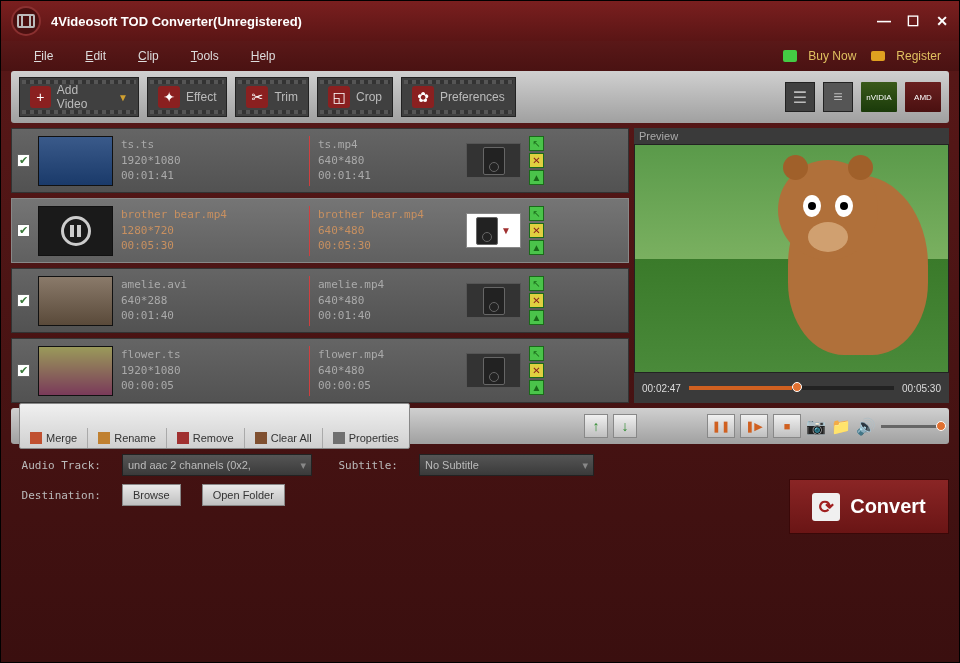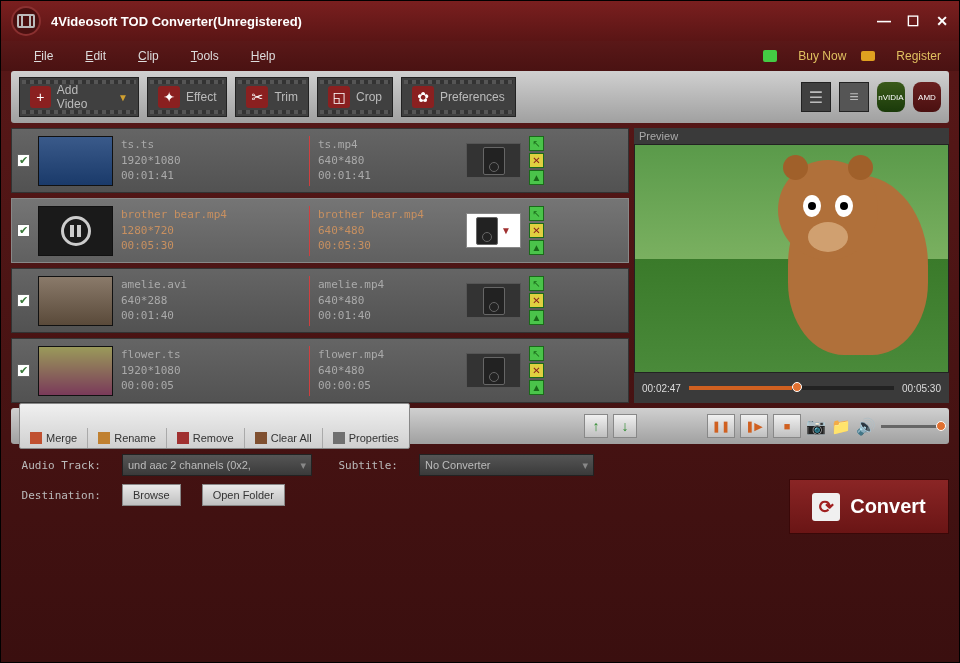--- a/index.html
+++ b/index.html
@@ -12,34 +12,34 @@
 .logo-inner::before { left: 2px; }
 .logo-inner::after { right: 2px; }
 .title-text { flex: 1; }
 .window-controls { display: flex; gap: 15px; }
 .win-btn { width: 14px; height: 14px; cursor: pointer; display: flex; align-items: center; justify-content: center; color: #fff; font-size: 14px; }
 .menubar { height: 30px; background: linear-gradient(#5a1818, #4a1212); display: flex; align-items: center; padding: 0 18px; gap: 2px; }
 .menu-item { color: #ddd; font-size: 12px; padding: 4px 15px; cursor: pointer; text-decoration: underline; text-decoration-color: transparent; }
 .menu-item::first-letter { text-decoration: underline; }
 .menu-spacer { flex: 1; }
 .menu-right { display: flex; gap: 15px; align-items: center; }
-.menu-right-item { display: flex; align-items: center; gap: 21px; color: #e0c060; font-size: 12px; cursor: pointer; }
+.menu-right-item { display: flex; align-items: center; gap: 11px; color: #e0c060; font-size: 12px; cursor: pointer; }
 .cart-icon { width: 14px; height: 12px; background: #4c4; border-radius: 2px; }
 .key-icon { width: 14px; height: 10px; background: #e0a020; border-radius: 2px; }
 .toolbar { height: 52px; background: linear-gradient(#d0d0d0, #a0a0a0); margin: 0 10px; display: flex; align-items: center; padding: 0 8px; gap: 8px; border-radius: 3px; }
 .film-btn { height: 40px; background: #404040; border: 1px solid #222; display: flex; align-items: center; padding: 0 10px; gap: 6px; cursor: pointer; color: #bbb; font-size: 12px; position: relative; }
 .film-btn::before, .film-btn::after { content: ''; position: absolute; left: 2px; right: 2px; height: 4px; background-image: repeating-linear-gradient(90deg, #555 0 4px, #333 4px 8px); }
 .film-btn::before { top: 2px; }
 .film-btn::after { bottom: 2px; }
 .film-icon { width: 22px; height: 22px; background: #8a2020; border-radius: 3px; display: flex; align-items: center; justify-content: center; color: #fff; font-size: 14px; z-index: 1; }
 .film-label { z-index: 1; }
 .dropdown-arrow { color: #d0a030; font-size: 10px; z-index: 1; margin-left: 3px; }
 .toolbar-spacer { flex: 1; }
 .view-btn { width: 30px; height: 30px; background: #404040; border: 1px solid #222; cursor: pointer; display: flex; align-items: center; justify-content: center; color: #bbb; }
-.gpu-badge { width: 28px; height: 30px; border-radius: 8px; display: flex; align-items: center; justify-content: center; font-size: 8px; color: #fff; }
+.gpu-badge { width: 36px; height: 30px; border-radius: 1px; display: flex; align-items: center; justify-content: center; font-size: 8px; color: #fff; }
 .nvidia { background: linear-gradient(#3a5a1a, #1a3a0a); }
 .amd { background: linear-gradient(#6a2020, #4a1010); }
 .content { display: flex; margin: 5px 10px 0 10px; gap: 5px; }
 .file-list { width: 618px; display: flex; flex-direction: column; gap: 5px; }
 .file-row { height: 65px; background: linear-gradient(#656565, #525252); display: flex; align-items: center; padding: 0 5px; gap: 8px; border: 1px solid #333; }
 .file-row.selected { background: linear-gradient(#757575, #606060); border: 1px solid #888; }
 .checkbox { width: 13px; height: 13px; background: #fff; border: 1px solid #666; cursor: pointer; display: flex; align-items: center; justify-content: center; color: #3a7a3a; font-size: 11px; }
 .thumb { width: 75px; height: 50px; background: #222; border: 1px solid #111; position: relative; flex-shrink: 0; }
 .thumb-ts { background: linear-gradient(#3a5a8a, #1a3a6a); }
 .thumb-bear { background: #1a1a1a; display: flex; align-items: center; justify-content: center; }
@@ -306,21 +306,21 @@
 
   <div class="settings-area">
     <div class="settings-left">
       <div class="settings-row">
         <div class="settings-label">Audio Track:</div>
         <div class="settings-select" style="width:190px;">
             <span>und aac 2 channels (0x2,</span>
           </div>
         <div class="settings-label" style="width:65px;">Subtitle:</div>
         <div class="settings-select" style="width:175px;">
-            <span>No Converter</span>
+            <span>No Subtitle</span>
           </div>
       </div>
       <div class="settings-row">
         <div class="settings-label">Destination:</div>
         <div class="small-btn">
             <span>Browse</span>
           </div>
         <div class="small-btn">
             <span>Open Folder</span>
           </div>

